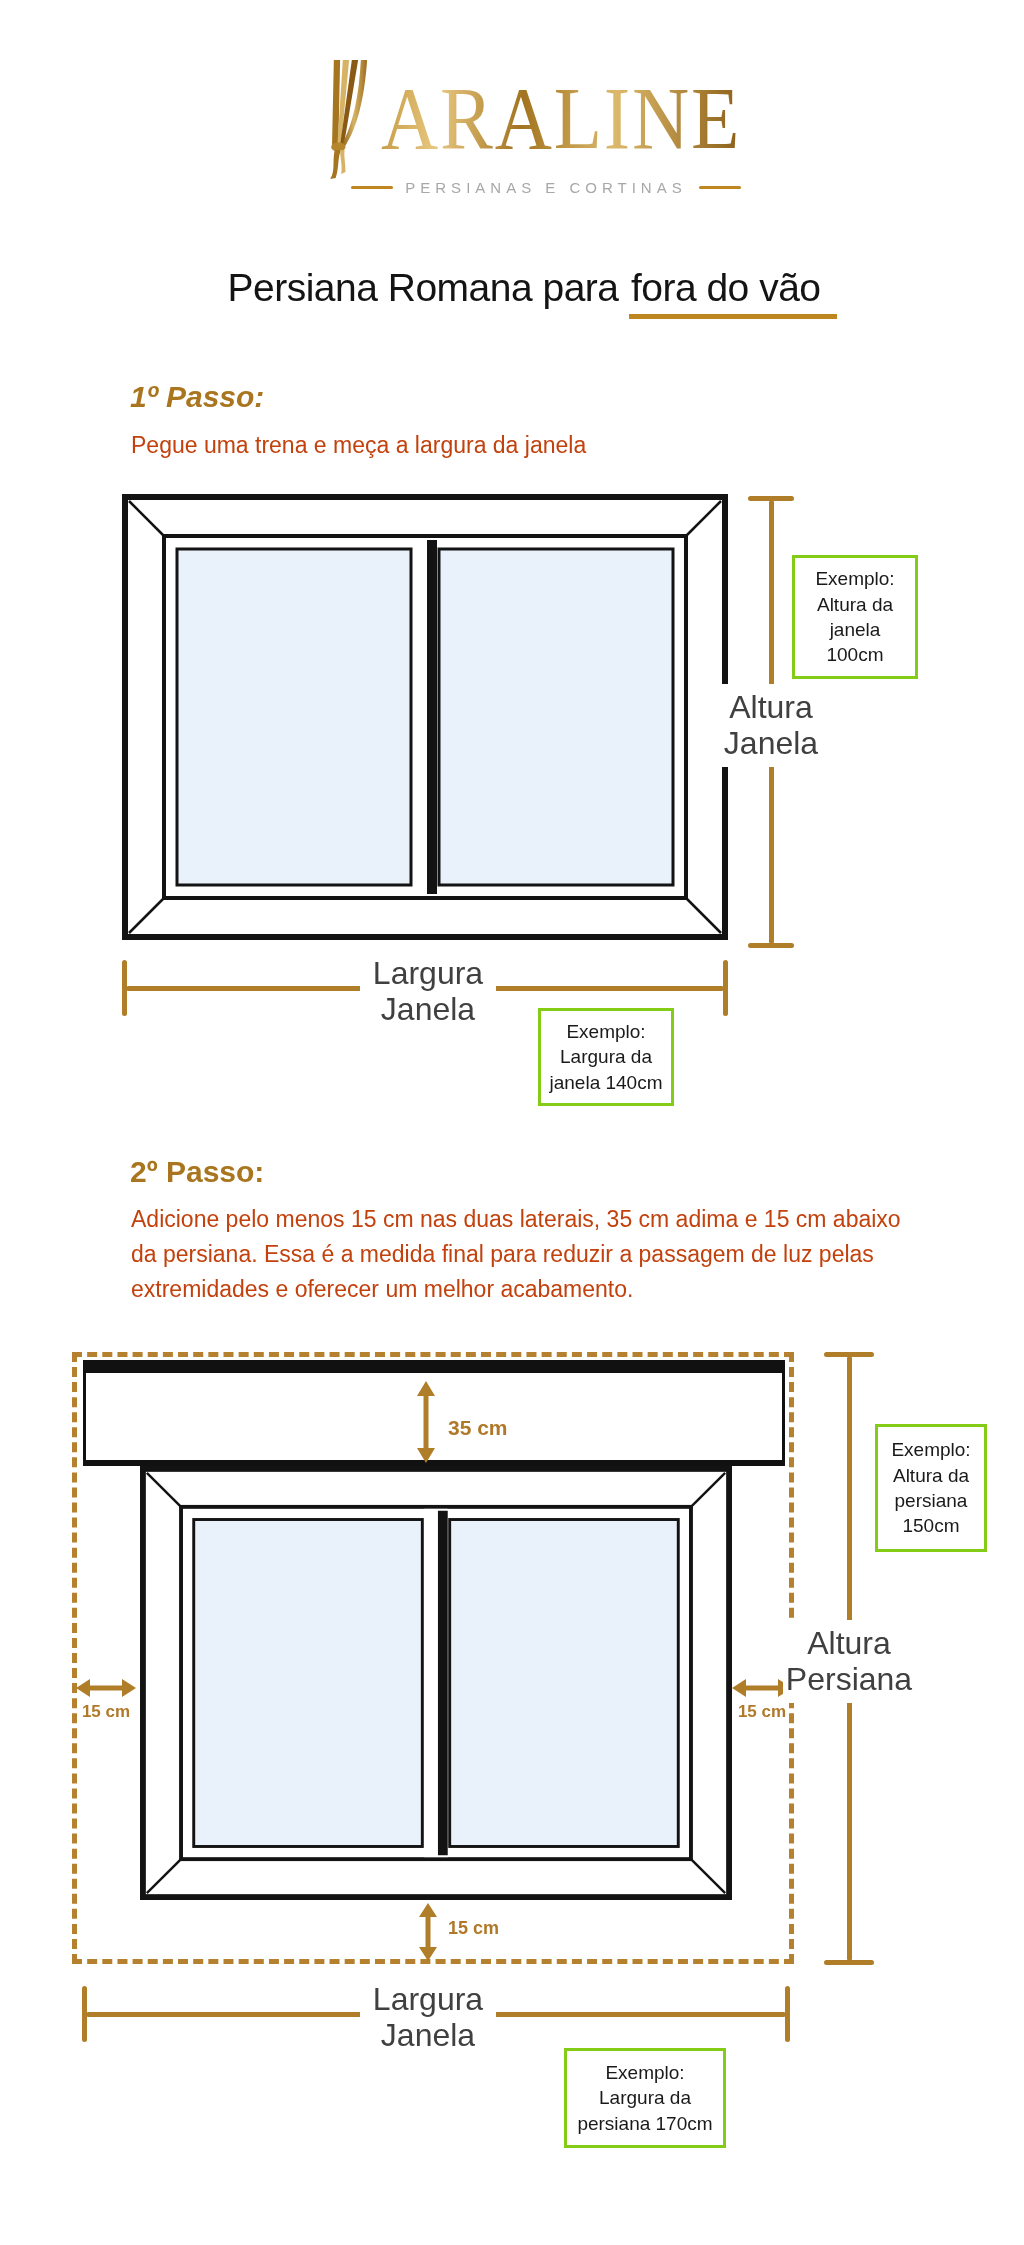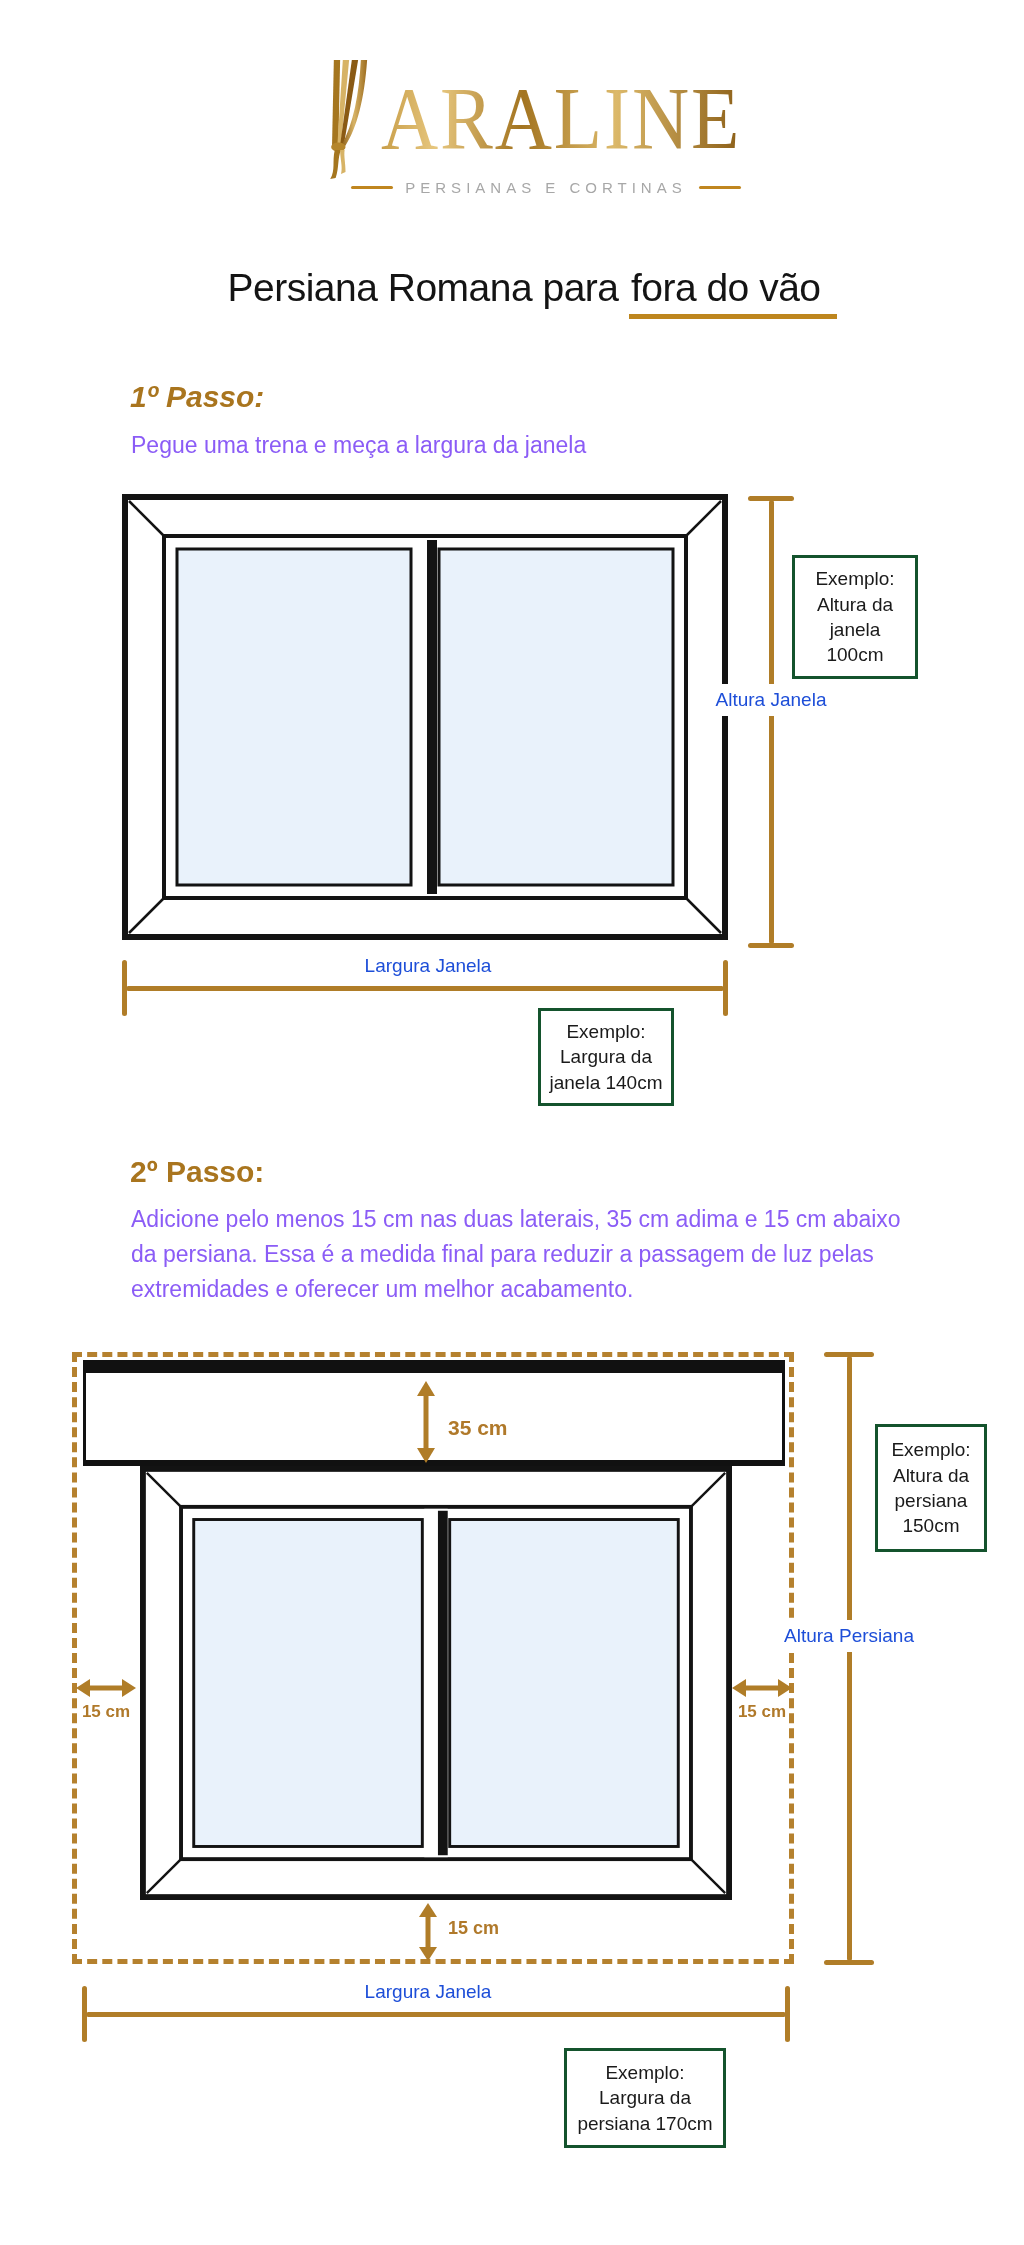--- a/index.html
+++ b/index.html
@@ -19,35 +19,35 @@
   .tagline-dash{display:inline-block;width:42px;height:3px;background:#c0861f;border-radius:2px;vertical-align:middle;margin:0 12px;}
   .tagline{display:inline-block;vertical-align:middle;font-size:15px;letter-spacing:5px;color:#a7a7a7;}
 
   
   .title{position:absolute;top:266px;left:0;width:100%;text-align:center;
          font-size:39px;font-weight:400;letter-spacing:-.5px;color:#141414;padding-left:20px;}
   .title .underlined{border-bottom:5px solid #be861e;padding:0 16px 5px 2px;}
 
   
   .step-heading{position:absolute;left:130px;font-size:30px;font-weight:800;color:#a9751e;}
-  .step-desc{position:absolute;left:131px;font-size:23px;color:#8b5cf6;line-height:1.52;}
+  .step-desc{position:absolute;left:131px;font-size:23px;color:#c2410c;line-height:1.52;}
 
   
   .vmeasure{position:absolute;}
   .vmeasure .line{position:absolute;left:50%;top:4px;bottom:4px;width:5px;margin-left:-2.5px;background:#b07d28;border-radius:3px;}
   .vmeasure .cap{position:absolute;left:0;width:100%;height:5px;background:#b07d28;border-radius:3px;}
   .hmeasure{position:absolute;}
   .hmeasure .line{position:absolute;top:50%;left:4px;right:4px;height:5px;margin-top:-2.5px;background:#b07d28;border-radius:3px;}
   .hmeasure .cap{position:absolute;top:0;height:100%;width:5px;background:#b07d28;border-radius:3px;}
   .cap.t{top:0}.cap.b{bottom:0}.cap.l{left:0}.cap.r{right:0}
-  .measure-label{position:absolute;background:#ffffff;color:#1d4ed8;font-size:19px;line-height:1.14;
+  .measure-label{position:absolute;background:#ffffff;color:#404040;font-size:32px;line-height:1.14;
                  text-align:center;padding:5px 0;}
 
   
-  .example-box{position:absolute;box-sizing:border-box;border:3px solid #14532d;background:#fff;
+  .example-box{position:absolute;box-sizing:border-box;border:3px solid #84cc16;background:#fff;
                display:flex;align-items:center;justify-content:center;text-align:center;
                padding:2px 8px;font-size:19px;line-height:1.34;color:#1a1a1a;}
 
   
   .dashed-outline{position:absolute;left:72px;top:1352px;width:722px;height:612px;box-sizing:border-box;
                   border:5px dashed #b5812e;}
   .valance{position:absolute;left:83px;top:1360px;width:702px;height:106px;box-sizing:border-box;background:#fff;
            border:3px solid #111;border-top:13px solid #111;border-bottom:6px solid #111;}
   .dim-text{position:absolute;color:#b0792a;font-weight:700;}
   .arrow{position:absolute;}

